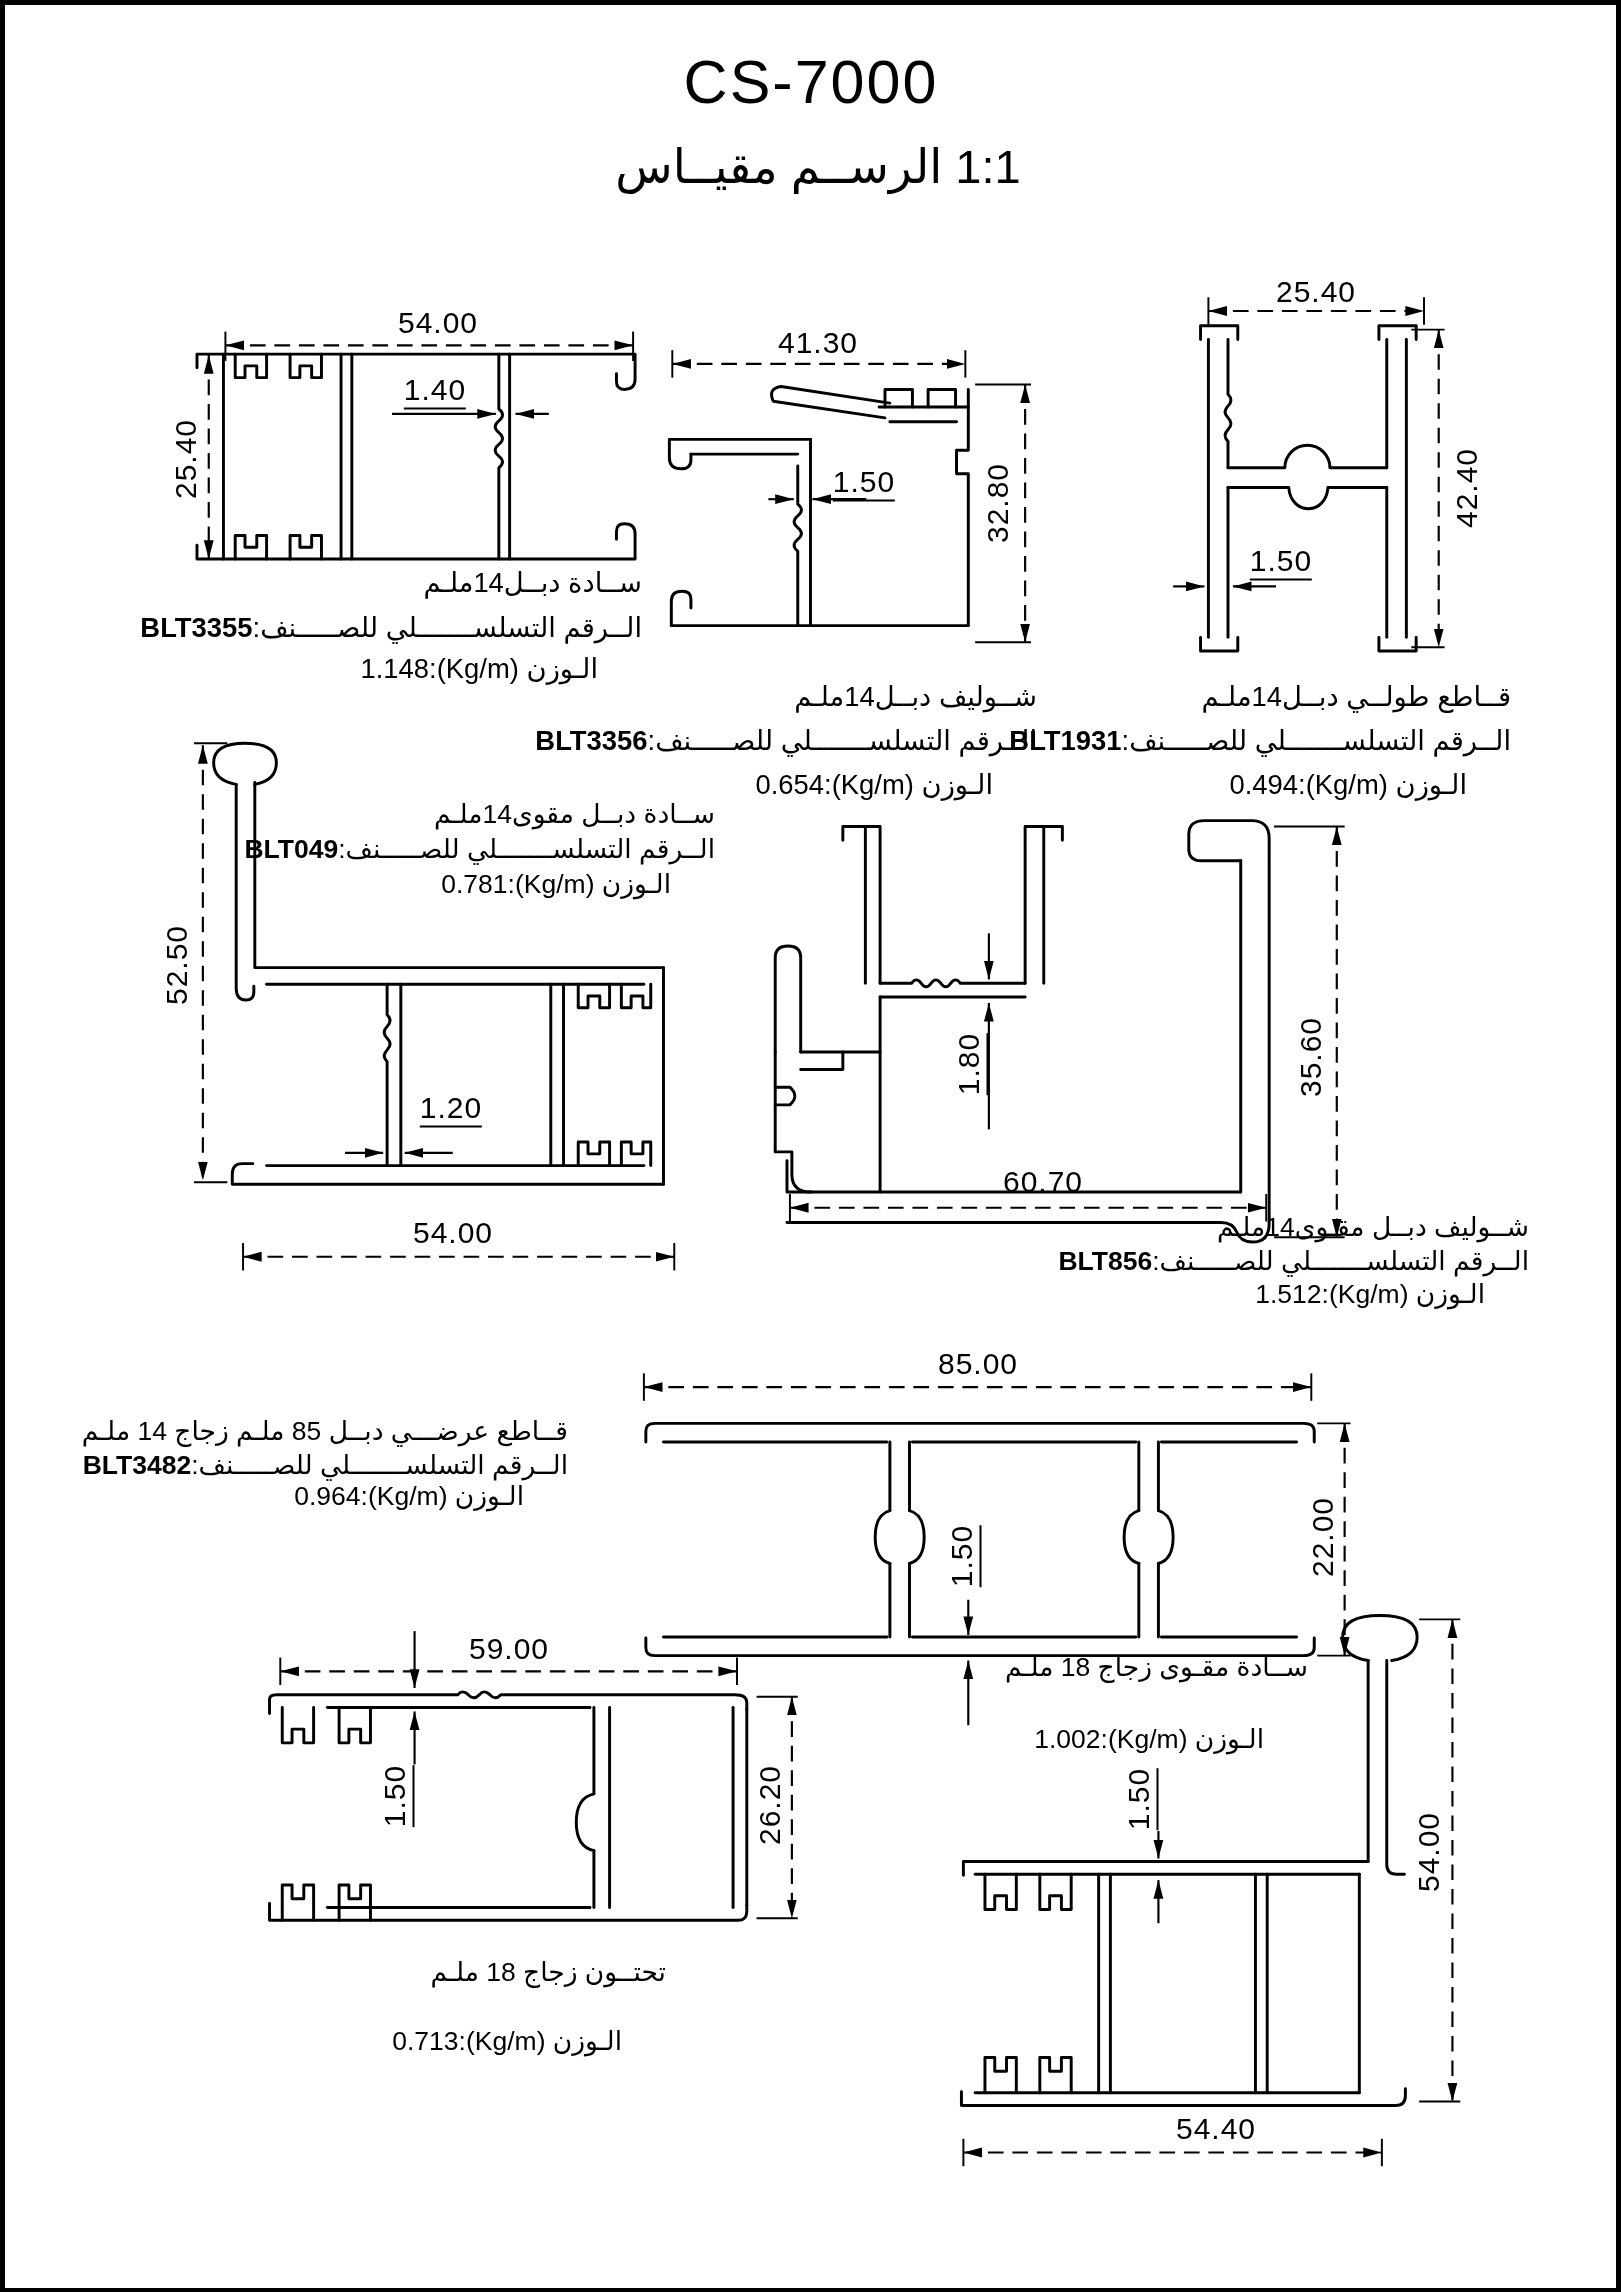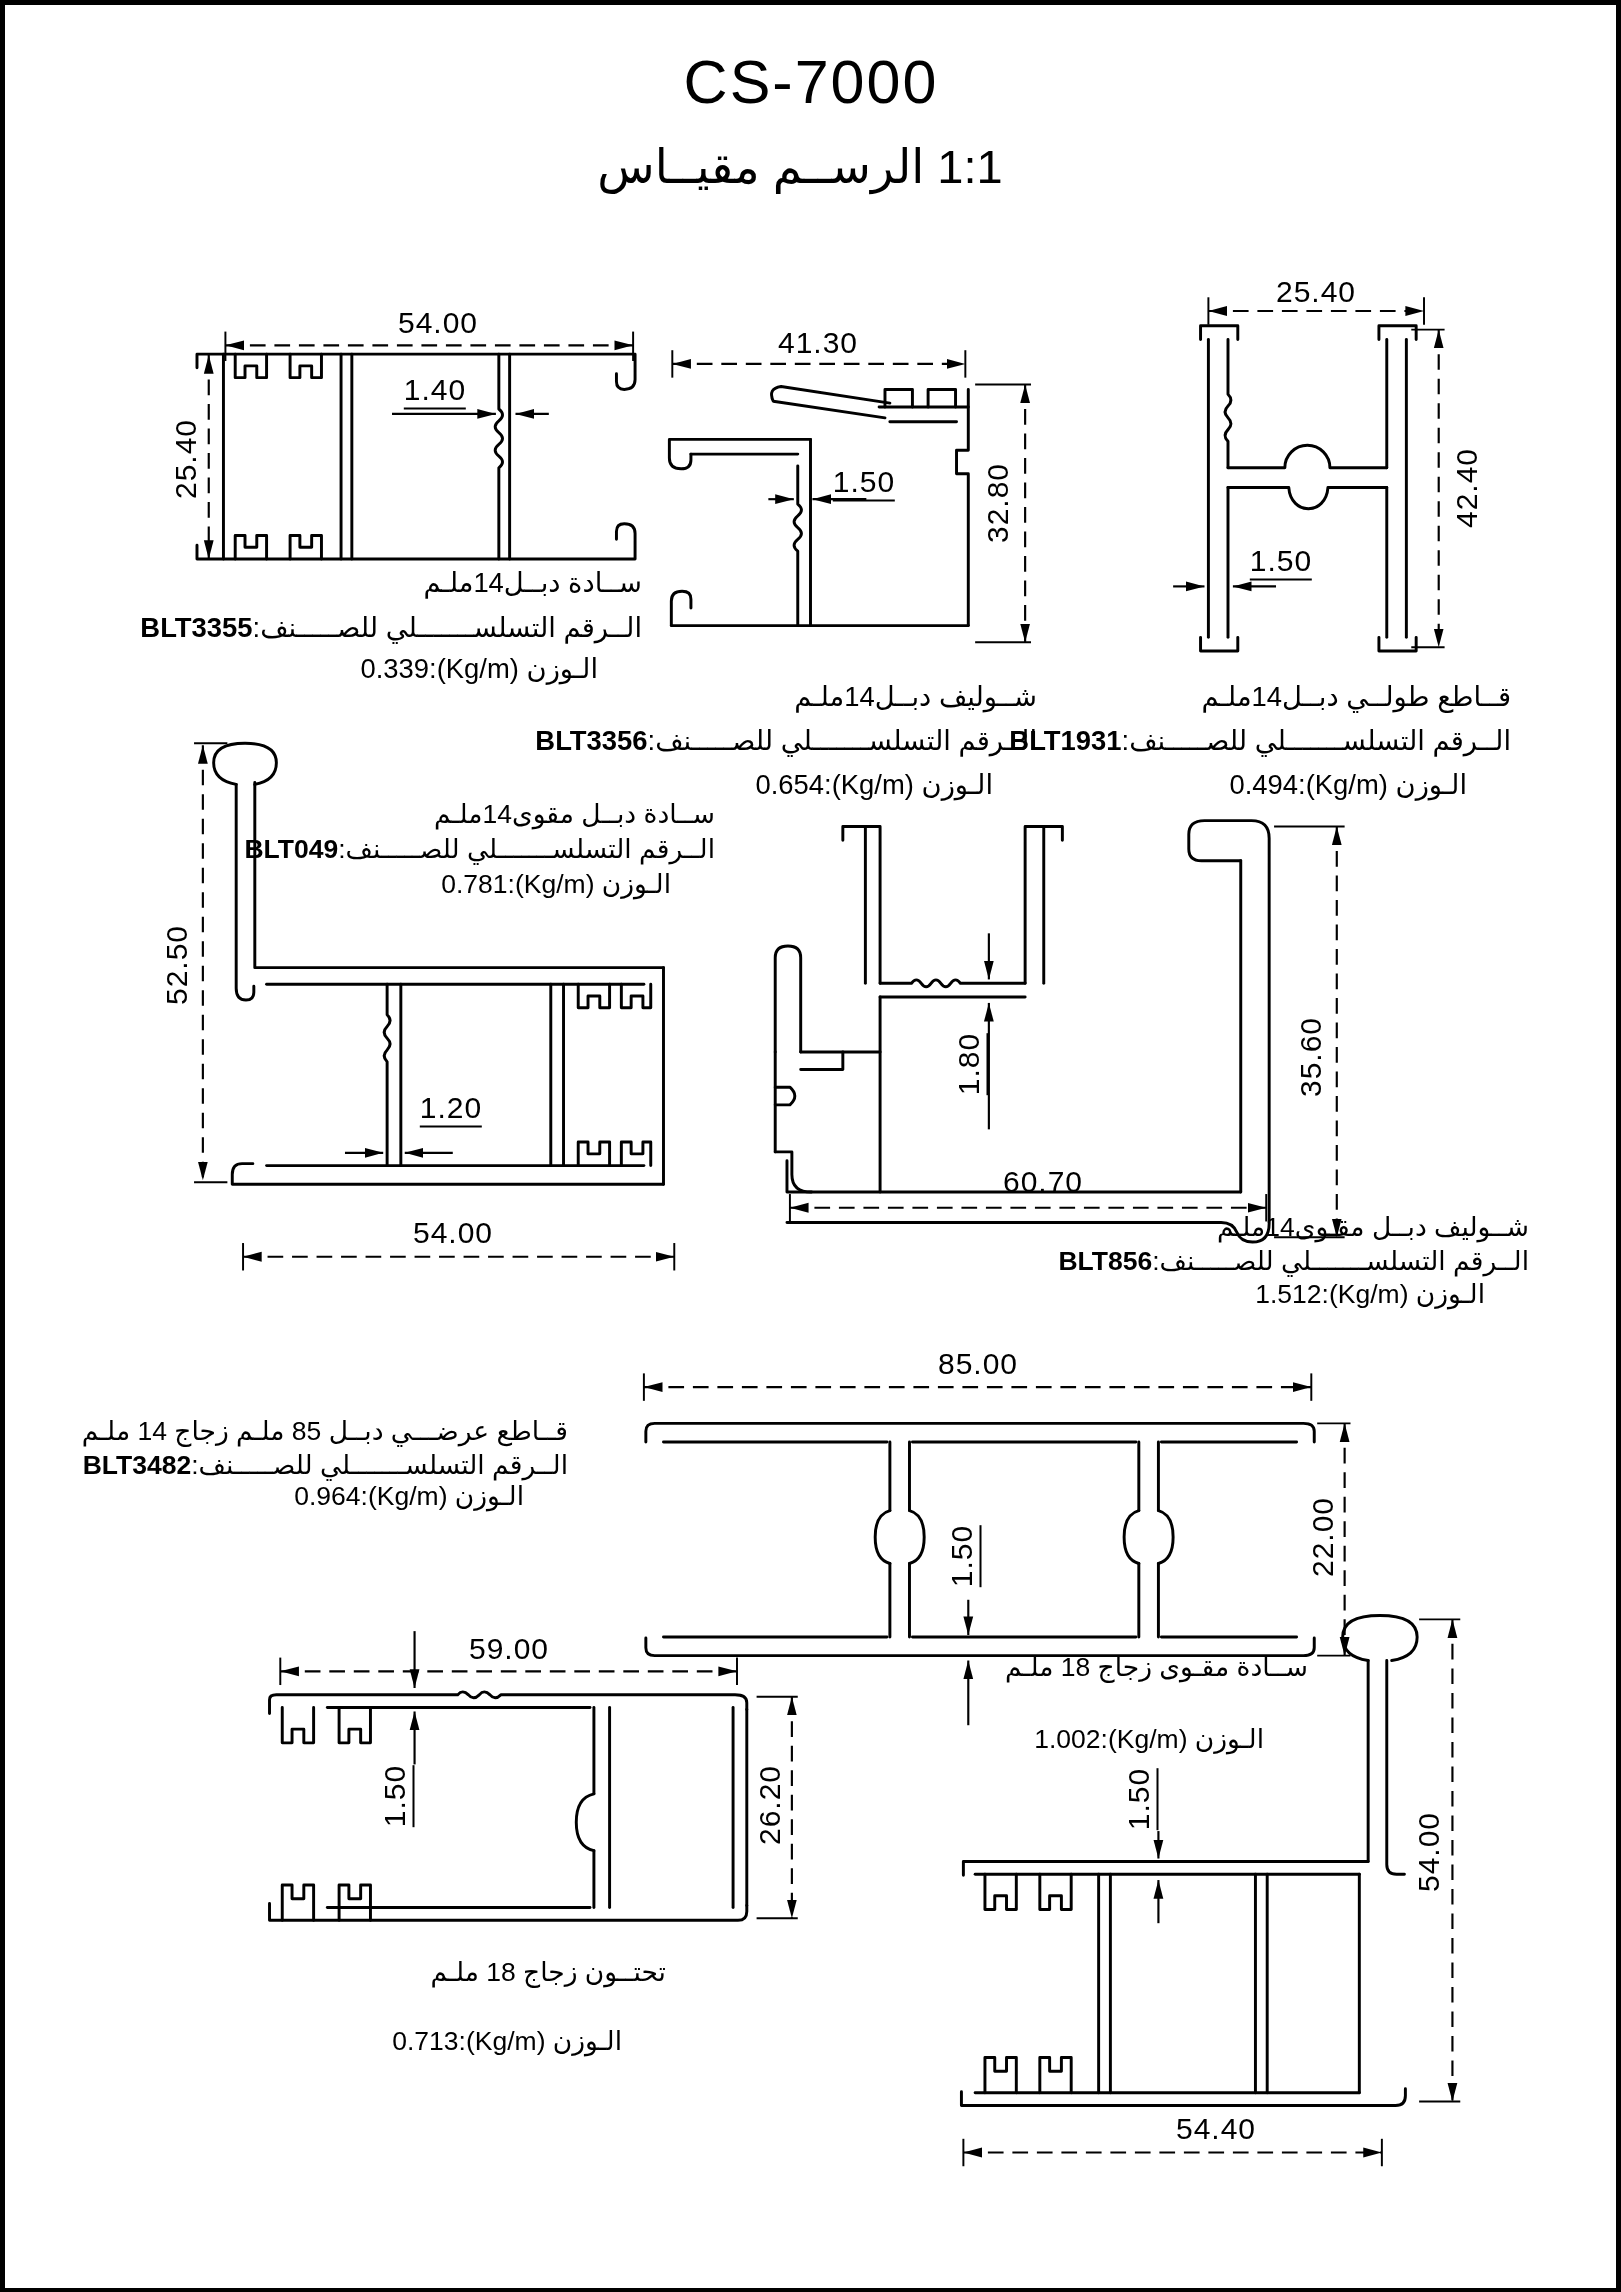--- a/index.html
+++ b/index.html
@@ -246,21 +246,21 @@
       <line x1="1482" y1="1652" x2="1482" y2="2144" stroke-dasharray="16 9" marker-start="url(#arw)" marker-end="url(#arw)"></line>
       <line x1="1448" y1="1652" x2="1490" y2="1652" stroke-width="2"></line>
       <line x1="1448" y1="2144" x2="1490" y2="2144" stroke-width="2"></line>
       <line x1="983" y1="2196" x2="1410" y2="2196" stroke-dasharray="16 9" marker-start="url(#arw)" marker-end="url(#arw)"></line>
       <line x1="983" y1="2182" x2="983" y2="2210" stroke-width="2"></line>
       <line x1="1410" y1="2182" x2="1410" y2="2210" stroke-width="2"></line>
     </g>
   </svg>
 
   <div class="txt title ctr" style="left:811px;top:47px" data-bind="page.title">CS-7000</div>
-  <div class="txt subtitle ctr" style="left:800px;top:139px" data-bind-tokens="page.subtitle_tokens"><bdi>مقيــاس</bdi><bdi> </bdi><bdi>الرســم</bdi><bdi> </bdi><bdi>1:1</bdi></div>
+  <div class="txt subtitle ctr" style="left:818px;top:139px" data-bind-tokens="page.subtitle_tokens"><bdi>مقيــاس</bdi><bdi> </bdi><bdi>الرســم</bdi><bdi> </bdi><bdi>1:1</bdi></div>
 
   <span class="txt dim" style="left:438px;top:323px" data-bind="profiles.0.dims.width">54.00</span>
   <span class="txt dimv" style="left:186px;top:459px" data-bind="profiles.0.dims.height">25.40</span>
   <span class="txt dim u" style="left:435px;top:391px" data-bind="profiles.0.dims.wall">1.40</span>
 
   <span class="txt dim" style="left:818px;top:343px" data-bind="profiles.1.dims.width">41.30</span>
   <span class="txt dimv" style="left:998px;top:503px" data-bind="profiles.1.dims.height">32.80</span>
   <span class="txt dim u" style="left:864px;top:483px" data-bind="profiles.1.dims.wall">1.50</span>
 
   <span class="txt dim" style="left:1316px;top:292px" data-bind="profiles.2.dims.width">25.40</span>
@@ -282,21 +282,21 @@
   <span class="txt dim" style="left:509px;top:1649px" data-bind="profiles.6.dims.width">59.00</span>
   <span class="txt dimv" style="left:770px;top:1805px" data-bind="profiles.6.dims.height">26.20</span>
   <span class="txt dimv u" style="left:396px;top:1796px" data-bind="profiles.6.dims.wall">1.50</span>
 
   <span class="txt dimv u" style="left:1140px;top:1799px" data-bind="profiles.7.dims.wall">1.50</span>
   <span class="txt dimv" style="left:1429px;top:1852px" data-bind="profiles.7.dims.height">54.00</span>
   <span class="txt dim" style="left:1216px;top:2129px" data-bind="profiles.7.dims.width">54.40</span>
 
   <div class="lbl" style="top:567px;right:979px" data-bind-tokens="profiles.0.name_tokens"><bdi>ملـم</bdi><bdi>14</bdi><bdi>دبــل</bdi><bdi> </bdi><bdi>ســادة</bdi></div>
   <div class="lbl" style="top:612px;right:979px"><span class="code" data-bind="profiles.0.code">BLT3355</span><span data-bind-tokens="profiles.0.serial_tokens"><bdi>:</bdi><bdi>للصـــــنف</bdi><bdi> </bdi><bdi>التسلســـــــلي</bdi><bdi> </bdi><bdi>الــرقم</bdi></span></div>
-  <div class="lbl" style="top:653px;right:1023px" data-bind-tokens="profiles.0.weight_tokens"><bdi>0.339</bdi><bdi>:</bdi><bdi>(Kg/m)</bdi><bdi> </bdi><bdi>الـوزن</bdi></div>
+  <div class="lbl" style="top:653px;right:1023px" data-bind-tokens="profiles.0.weight_tokens"><bdi>1.148</bdi><bdi>:</bdi><bdi>(Kg/m)</bdi><bdi> </bdi><bdi>الـوزن</bdi></div>
 
   <div class="lbl" style="top:681px;right:584px" data-bind-tokens="profiles.1.name_tokens"><bdi>ملـم</bdi><bdi>14</bdi><bdi>دبــل</bdi><bdi> </bdi><bdi>شــوليف</bdi></div>
   <div class="lbl" style="top:725px;right:584px"><span class="code" data-bind="profiles.1.code">BLT3356</span><span data-bind-tokens="profiles.1.serial_tokens"><bdi>:</bdi><bdi>للصـــــنف</bdi><bdi> </bdi><bdi>التسلســـــــلي</bdi><bdi> </bdi><bdi>الــرقم</bdi></span></div>
   <div class="lbl" style="top:769px;right:628px" data-bind-tokens="profiles.1.weight_tokens"><bdi>0.654</bdi><bdi>:</bdi><bdi>(Kg/m)</bdi><bdi> </bdi><bdi>الـوزن</bdi></div>
 
   <div class="lbl" style="top:681px;right:110px" data-bind-tokens="profiles.2.name_tokens"><bdi>ملـم</bdi><bdi>14</bdi><bdi>دبــل</bdi><bdi> </bdi><bdi>طولــي</bdi><bdi> </bdi><bdi>قــاطع</bdi></div>
   <div class="lbl" style="top:725px;right:110px"><span class="code" data-bind="profiles.2.code">BLT1931</span><span data-bind-tokens="profiles.2.serial_tokens"><bdi>:</bdi><bdi>للصـــــنف</bdi><bdi> </bdi><bdi>التسلســـــــلي</bdi><bdi> </bdi><bdi>الــرقم</bdi></span></div>
   <div class="lbl" style="top:769px;right:154px" data-bind-tokens="profiles.2.weight_tokens"><bdi>0.494</bdi><bdi>:</bdi><bdi>(Kg/m)</bdi><bdi> </bdi><bdi>الـوزن</bdi></div>
 
   <div class="lbl lbl-sm" style="top:798px;right:906px" data-bind-tokens="profiles.3.name_tokens"><bdi>ملـم</bdi><bdi>14</bdi><bdi>مقوى</bdi><bdi> </bdi><bdi>دبــل</bdi><bdi> </bdi><bdi>ســادة</bdi></div>

